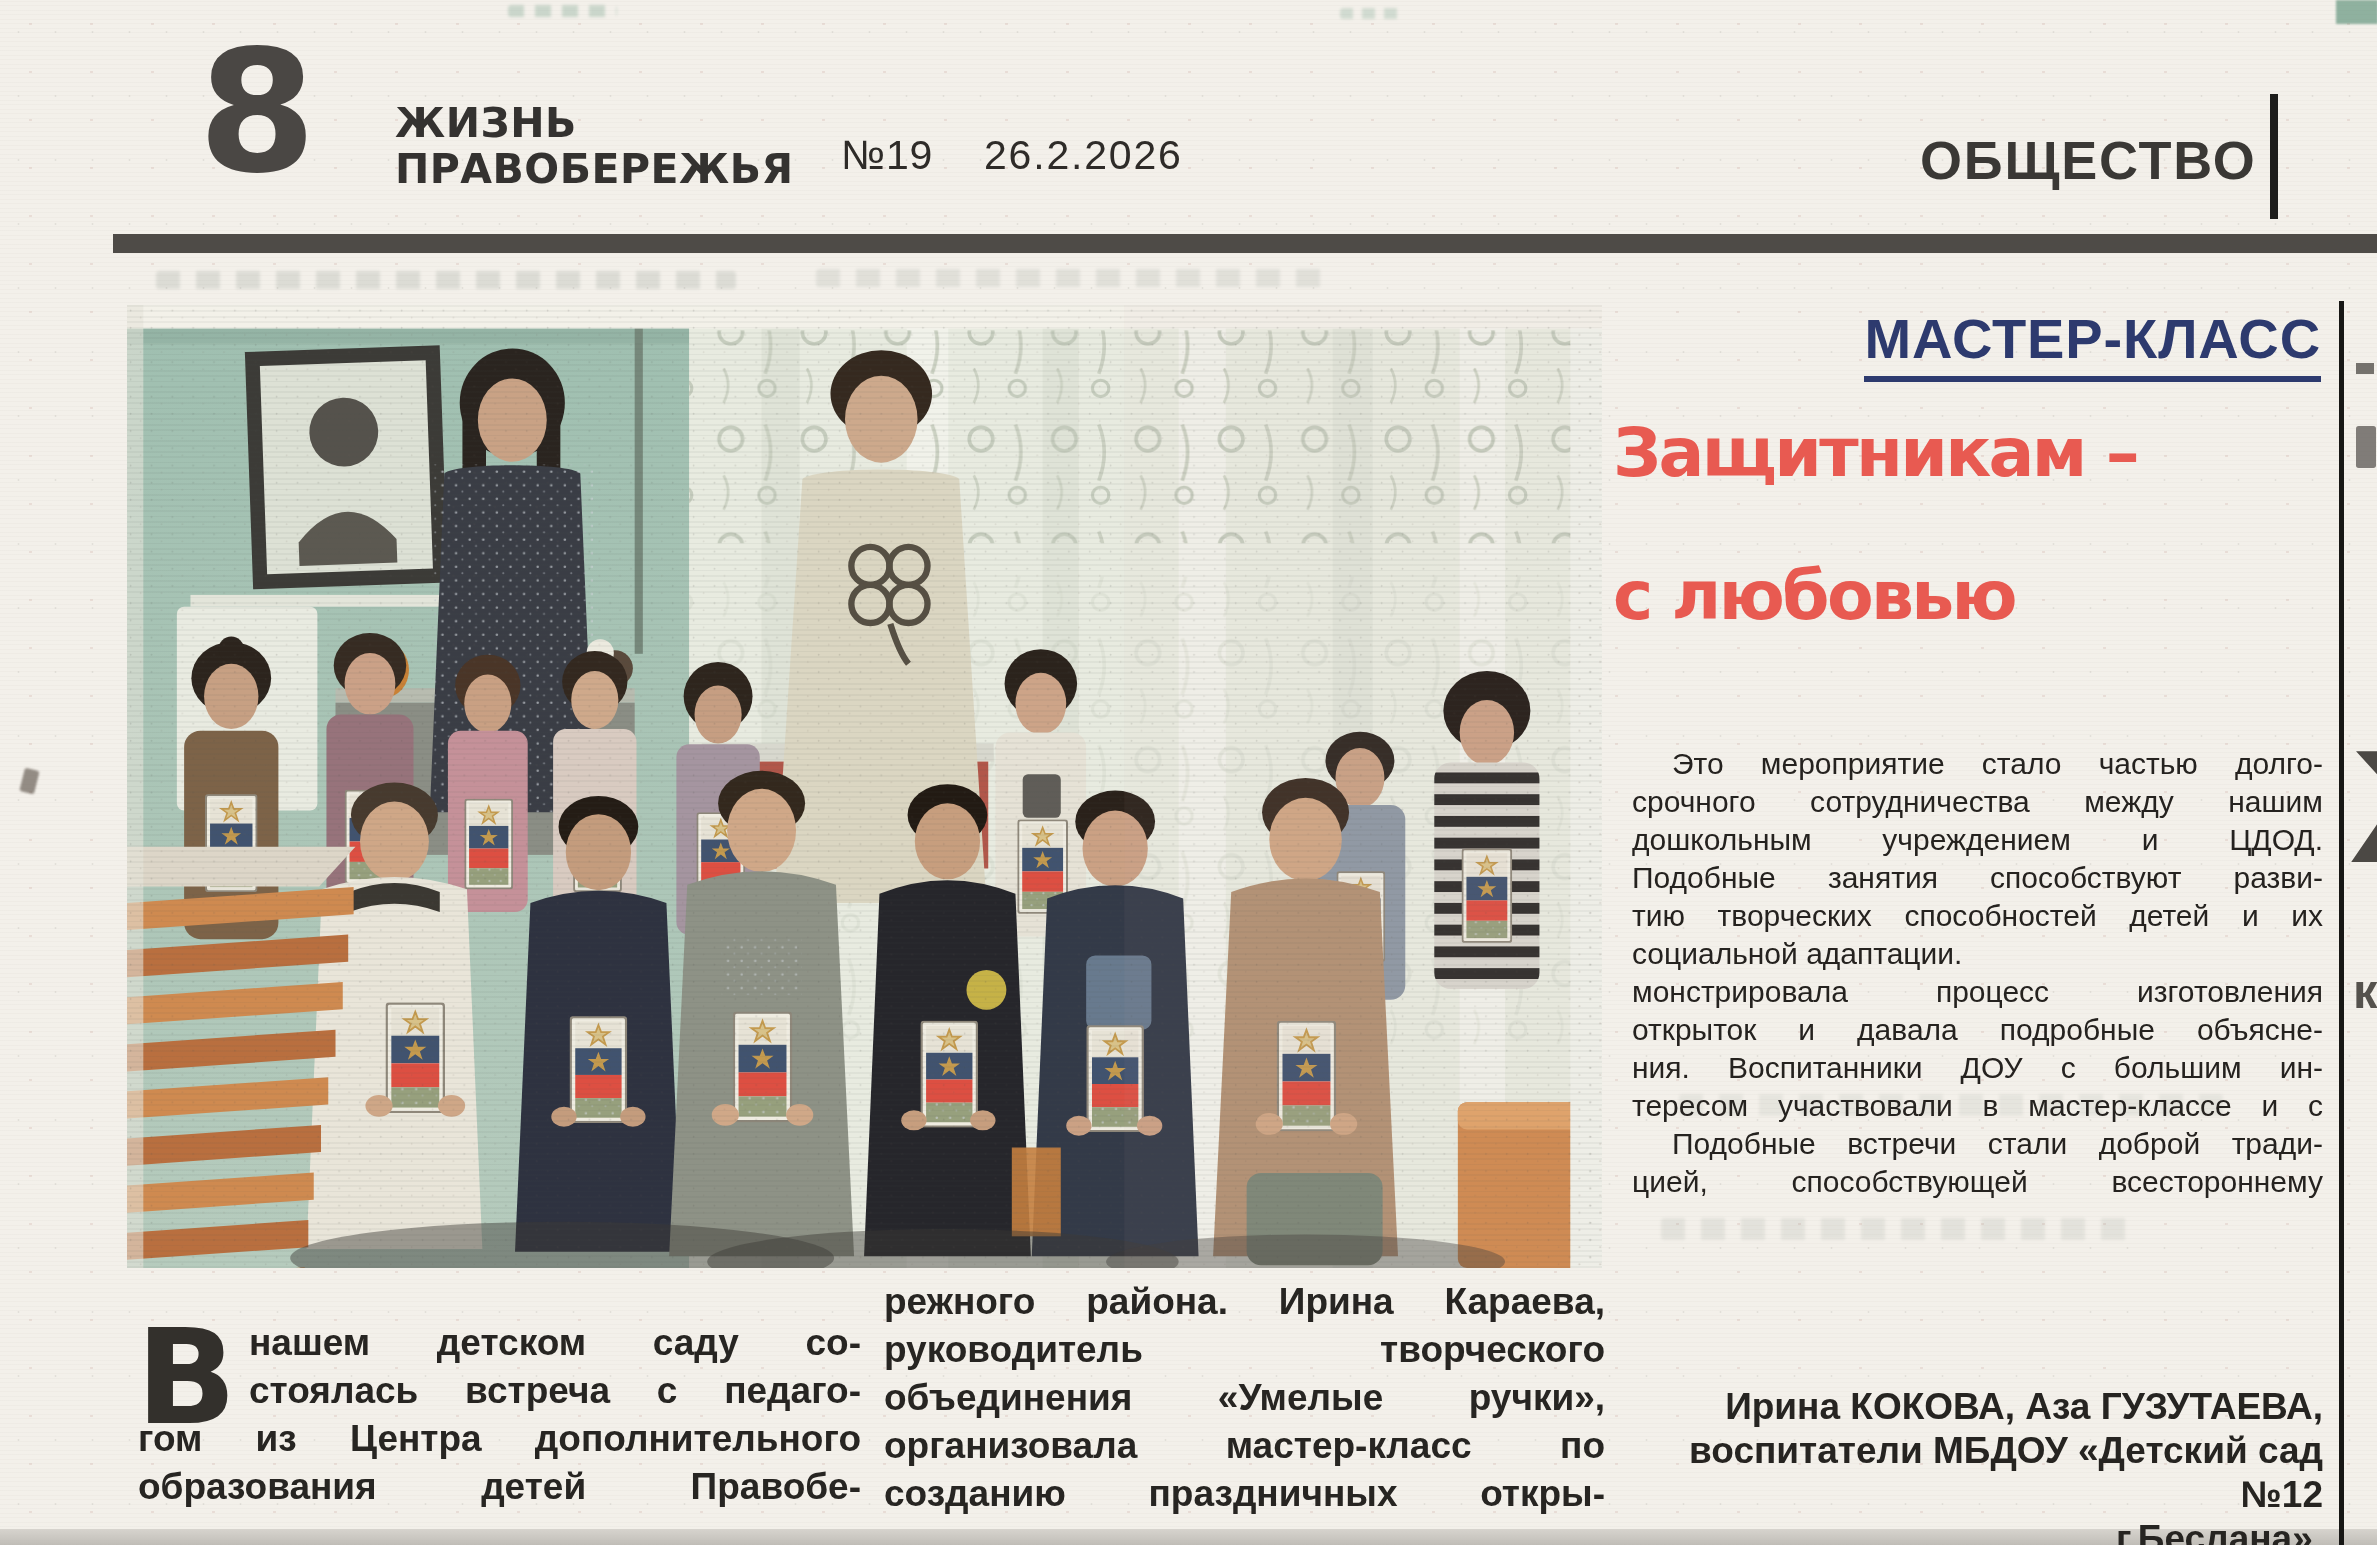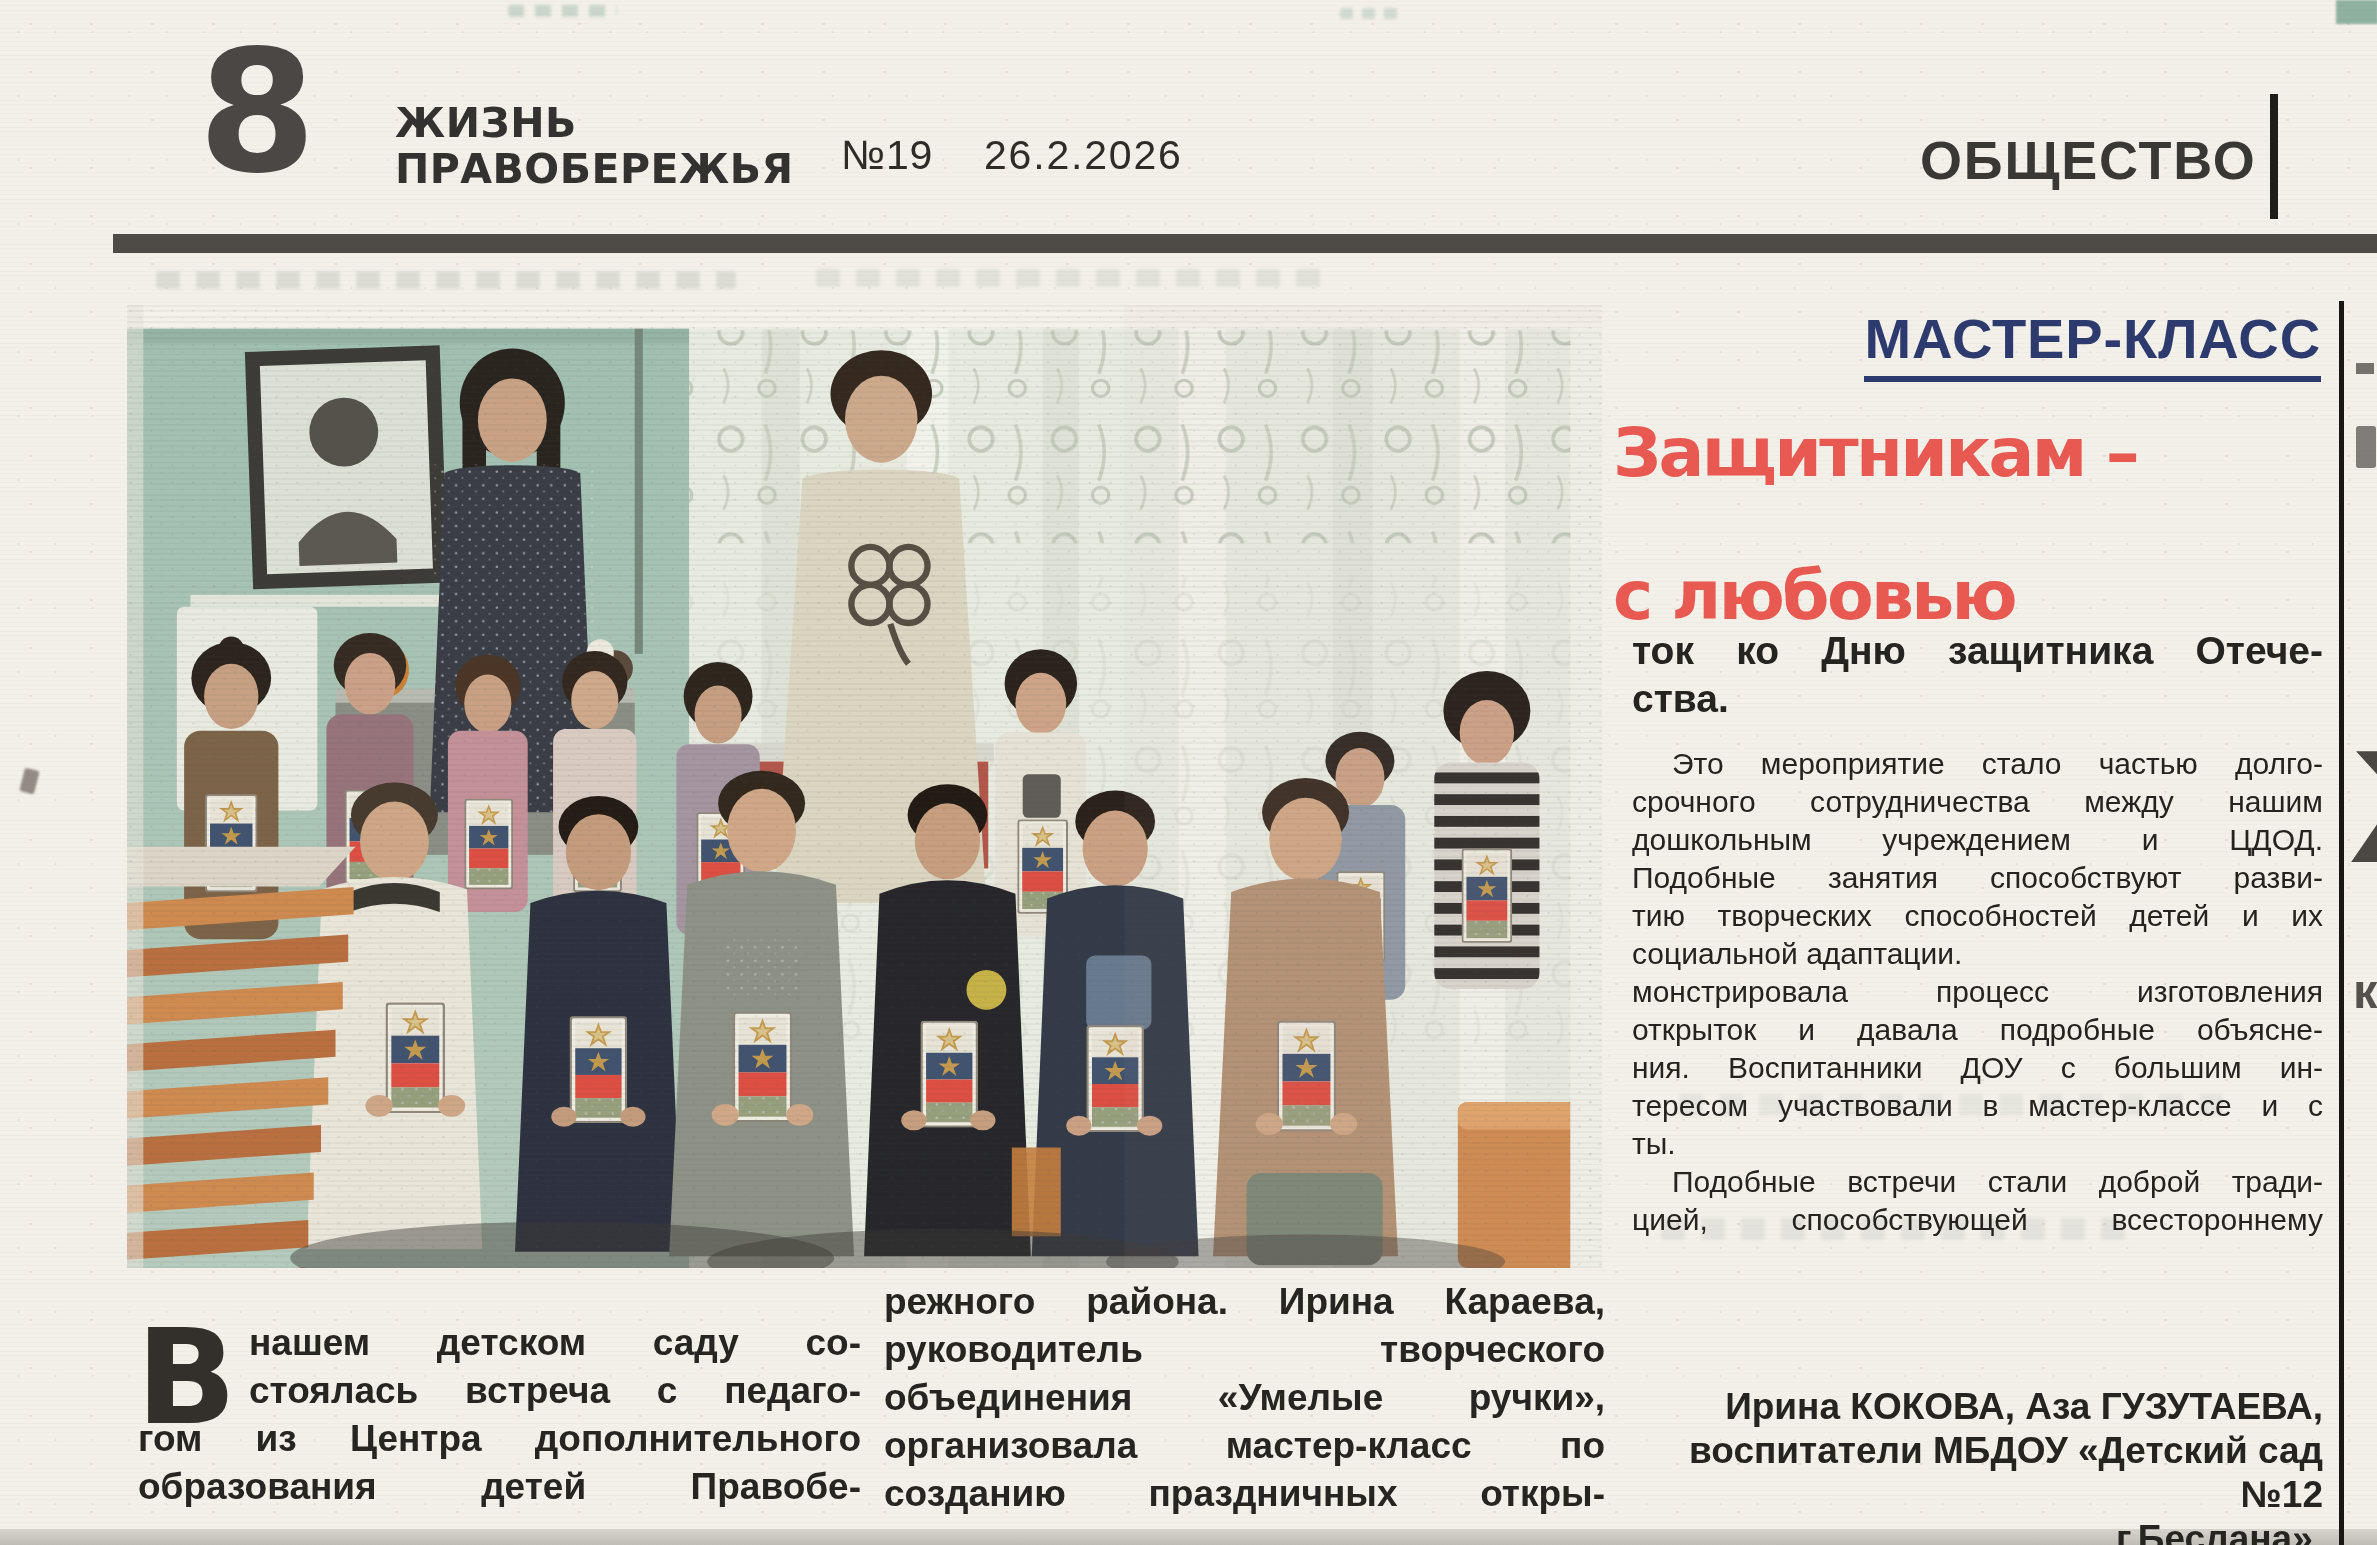--- a/index.html
+++ b/index.html
@@ -351,36 +351,31 @@
     <div class="introline jl">созданию праздничных откры-</div>
   </div>
 
   <div class="rubric-wrap">
     <span class="rubric">МАСТЕР-КЛАСС</span>
   </div>
   <div class="headline">
     <div>Защитникам –</div>
     <div>с любовью</div>
   </div>
-  <div class="lead">
-    <div class="leadline jl">ток ко Дню защитника Отече-</div>
-    <div class="leadline ll">ства.</div>
-  </div>
   <div class="bodytext">
     <div class="bodyline jl ind">Это мероприятие стало частью долго-</div>
     <div class="bodyline jl">срочного сотрудничества между нашим</div>
     <div class="bodyline jl">дошкольным учреждением и ЦДОД.</div>
     <div class="bodyline jl">Подобные занятия способствуют разви-</div>
     <div class="bodyline jl">тию творческих способностей детей и их</div>
     <div class="bodyline ll">социальной адаптации.</div>
     <div class="bodyline jl">монстрировала процесс изготовления</div>
     <div class="bodyline jl">открыток и давала подробные объясне-</div>
     <div class="bodyline jl">ния. Воспитанники ДОУ с большим ин-</div>
     <div class="bodyline jl">тересом участвовали в мастер-классе и с</div>
-    <div class="bodyline ll">ты.</div>
     <div class="bodyline jl ind">Подобные встречи стали доброй тради-</div>
     <div class="bodyline jl">цией, способствующей всестороннему</div>
   </div>
   <div class="signature">
     <div>Ирина КОКОВА, Аза ГУЗУТАЕВА,</div>
     <div>воспитатели МБДОУ «Детский сад №12</div>
     <div>г.Беслана».</div>
   </div>
 
   <div class="right-vline"></div>

